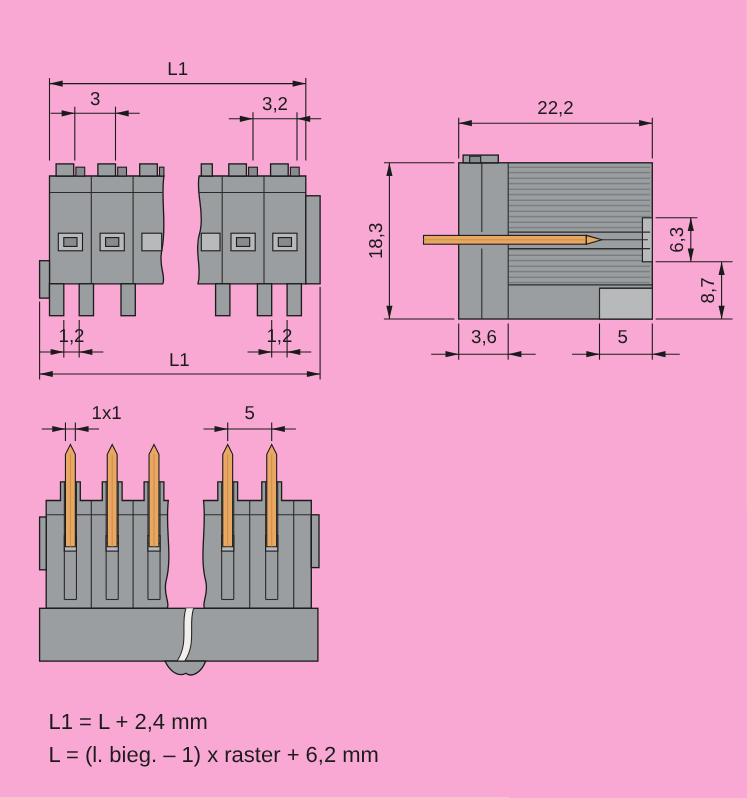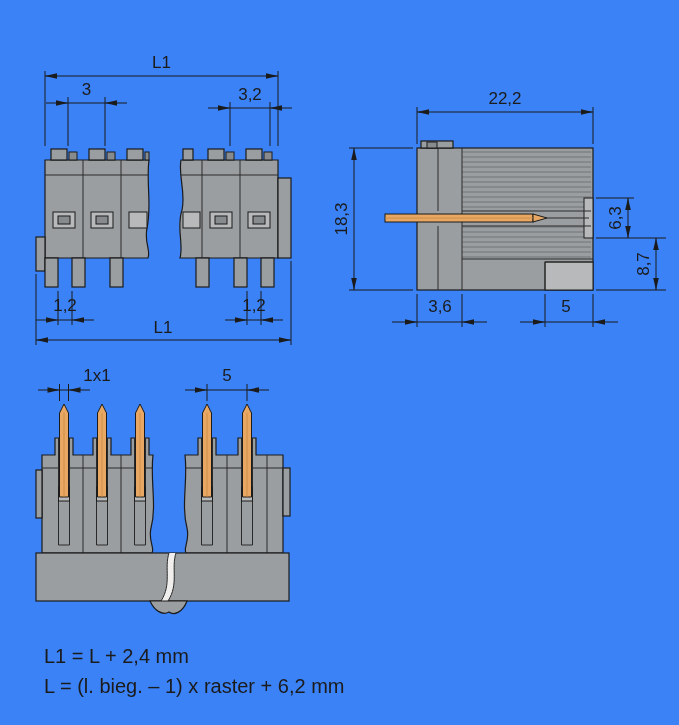--- a/index.html
+++ b/index.html
@@ -1,17 +1,17 @@
 <!DOCTYPE html>
 <html><head>
 <meta charset="utf-8">
 <style>
   html,body{margin:0;padding:0;}
   body{background:#f0efed;font-family:"Liberation Sans",sans-serif;}
-  .stage{position:relative;width:679px;height:725px;background:#3b82f6;overflow:hidden;}
+  .stage{position:relative;width:679px;height:725px;background:#f9a8d4;overflow:hidden;}
   svg{display:block;}
   .dim{font-size:17px;fill:#1b1b1b;text-anchor:middle;font-family:"Liberation Sans",sans-serif;}
   .formula{font-size:20px;fill:#1b1b1b;text-anchor:start;font-family:"Liberation Sans",sans-serif;}
   .dl{stroke:#1b1b1b;stroke-width:1;fill:none;}
   .arw{fill:#1b1b1b;stroke:none;}
   .body{fill:#9b9ea0;stroke:#1b1b1b;stroke-width:1.2;}
   .bodyl{fill:#b7b9ba;stroke:#1b1b1b;stroke-width:1;}
   .bodyd{fill:#888b8d;stroke:#1b1b1b;stroke-width:1;}
   .pin{fill:#e8a763;stroke:#1b1b1b;stroke-width:1;}
   .inl{stroke:#2a2a2a;stroke-width:1;fill:none;}

